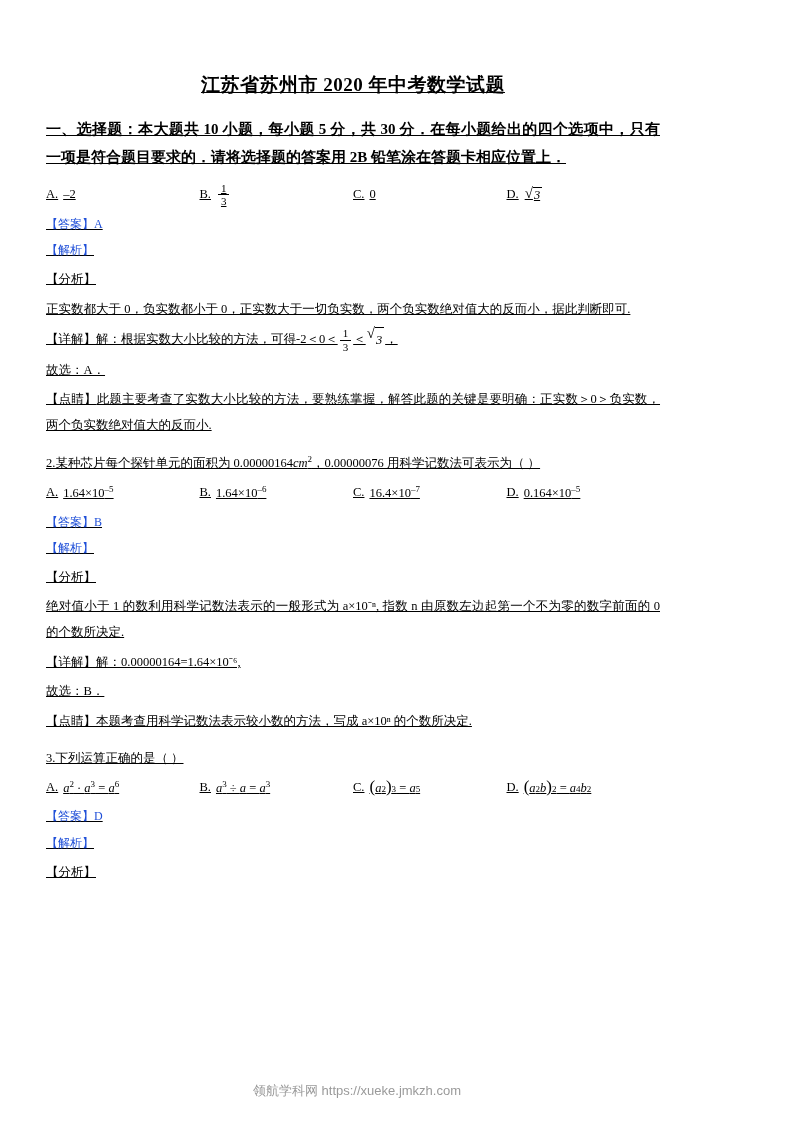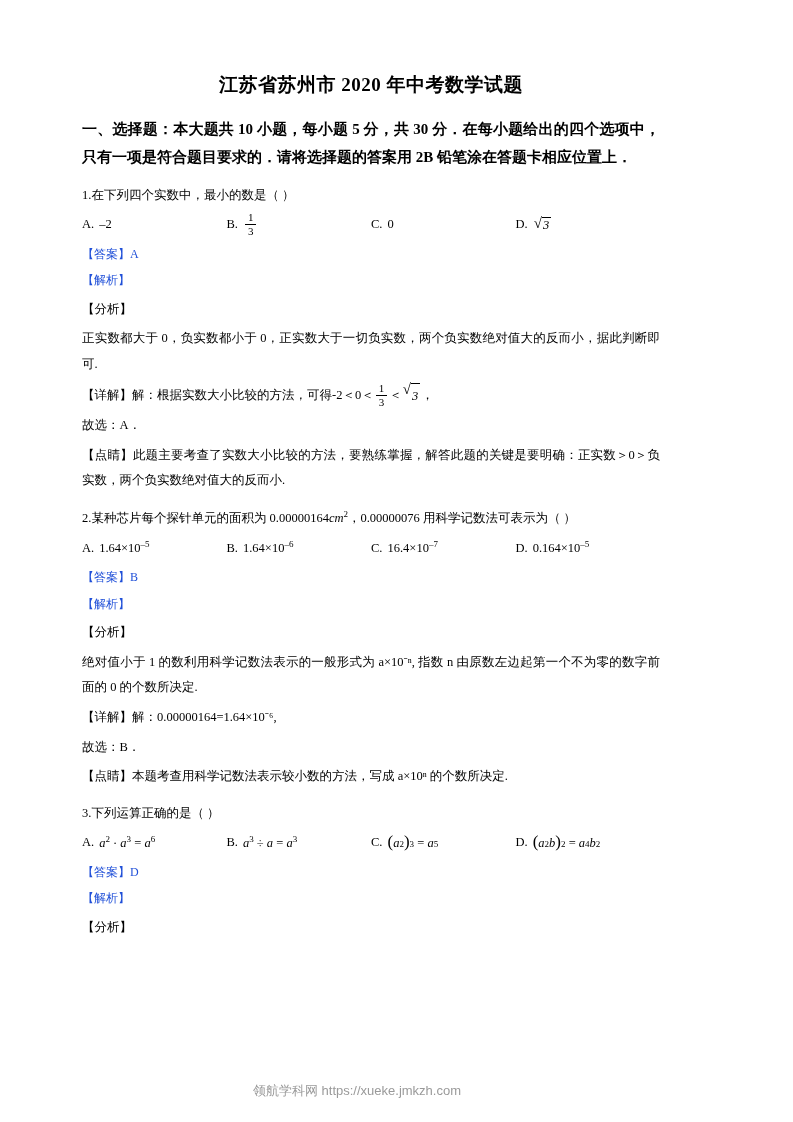--- a/index.html
+++ b/index.html
@@ -13,21 +13,22 @@
     font-family: "Liberation Serif", serif;
     color: #000000;
     position: relative;
     overflow: hidden;
   }
   .page {
     position: relative;
     width: 722px;
     height: 1122px;
     box-sizing: border-box;
-    padding: 58px 62px 0 82px;
+    padding: 58px 62px 0 46px;
+    text-decoration: underline;
   }
   .doc-title {
     text-align: center;
     font-weight: bold;
     font-size: 19px;
     font-family: "Liberation Serif", serif;
     letter-spacing: 0.5px;
     margin: 14px 0 18px 0;
   }
   .section-head {
@@ -116,21 +117,20 @@
 </style>
 </head>
 <body>
 
 <div class="page">
 
   <div class="doc-title">江苏省苏州市 2020 年中考数学试题</div>
 
   <div class="section-head">一、选择题：本大题共 10 小题，每小题 5 分，共 30 分．在每小题给出的四个选项中，只有一项是符合题目要求的．请将选择题的答案用 2B 铅笔涂在答题卡相应位置上．</div>
 
-  <div class="q-stem">1.在下列四个实数中，最小的数是（    ）</div>
 
   <div class="opts">
     <div class="opt">
       <span class="opt-label">A.</span>
       <span>–2</span>
     </div>
     <div class="opt">
       <span class="opt-label">B.</span>
       <span class="frac">
         <span class="num">1</span>

